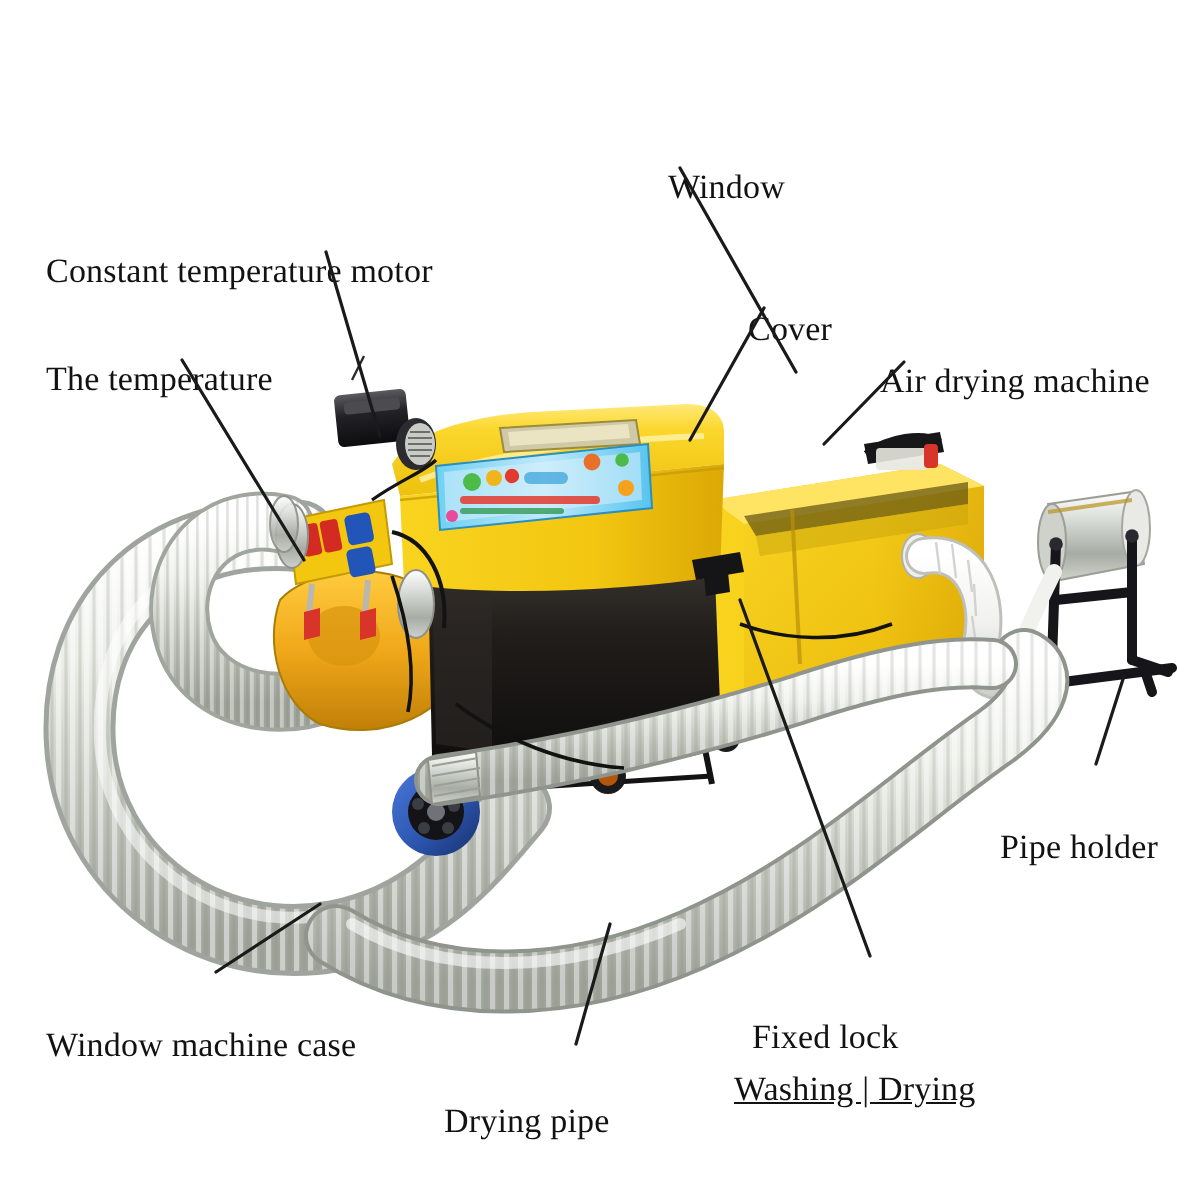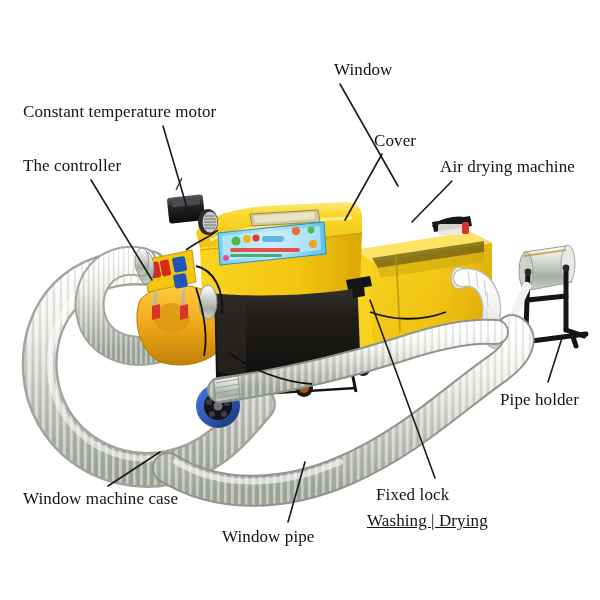--- a/index.html
+++ b/index.html
@@ -11,20 +11,21 @@
   #stage{position:relative;width:600px;height:600px;background:#ffffff;}
 
   
   .label{
     position:absolute;
     color:#121212;
     font-size:17px;
     line-height:1.12;
     white-space:nowrap;
     letter-spacing:.1px;
+    margin-top:24px;
   }
 
   
   #leaders,#art{position:absolute;left:0;top:0;width:600px;height:600px;}
   #leaders{z-index:40;pointer-events:none;}
   #art{z-index:10;}
 </style>
 </head>
 <body>
 
@@ -343,27 +344,27 @@
       <path d="M435 478 L 370 300"></path>
     </g>
   </svg>
 
   <div class="label" style="left:334px;top:60px;">Window</div>
 
   <div class="label" style="left:23px;top:102px;">Constant temperature motor</div>
 
   <div class="label" style="left:374px;top:131px;text-align:right;">Cover</div>
 
-  <div class="label" style="left:23px;top:156px;">The controller</div>
+  <div class="label" style="left:23px;top:156px;">The temperature</div>
 
   <div class="label" style="left:500px;top:390px;">Pipe holder</div>
 
   <div class="label" style="left:440px;top:157px;">Air drying machine</div>
 
   <div class="label" style="left:23px;top:489px;">Window machine case</div>
 
-  <div class="label" style="left:222px;top:527px;">Window pipe</div>
+  <div class="label" style="left:222px;top:527px;">Drying pipe</div>
 
   <div class="label" style="left:376px;top:485px;">Fixed lock</div>
 
   <div class="label" style="left:367px;top:511px;text-decoration:underline;">Washing | Drying</div>
 
 </div>
 
 </body></html>

